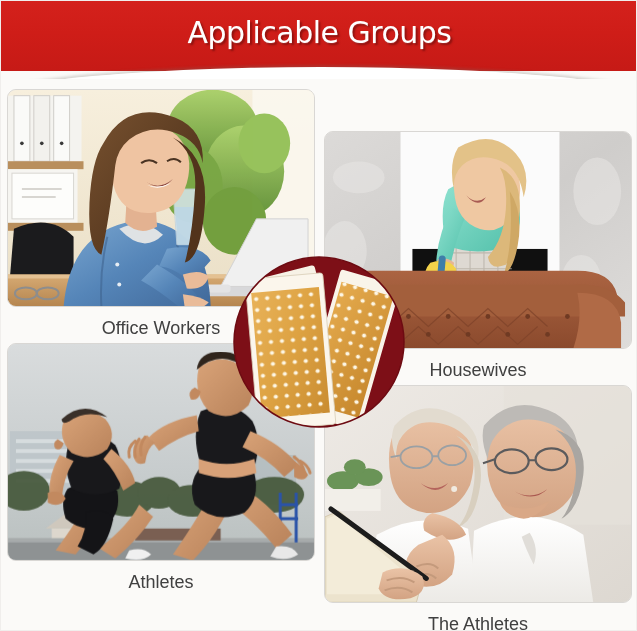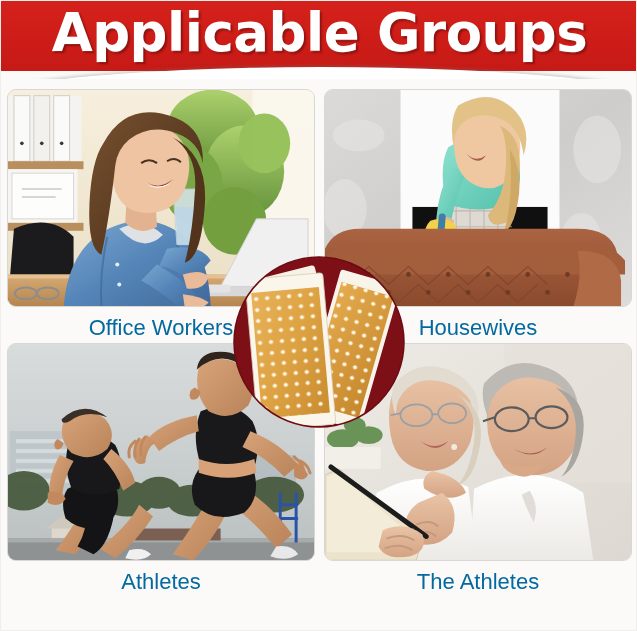--- a/index.html
+++ b/index.html
@@ -56,56 +56,56 @@
     background: linear-gradient(180deg, rgba(190,185,180,0.55) 0%, rgba(255,255,255,0) 60%);
     transform: translateY(14px);
   }
   #page-title {
     position: absolute;
     left: 0;
     top: 2px;
     width: 637px;
     text-align: center;
     color: #ffffff;
-    font-size: 53px;
+    font-size: 30px;
     line-height: 60px;
-    font-weight: bold;
+    font-weight: normal;
     letter-spacing: -0.5px;
     font-family: "DejaVu Sans", sans-serif;
     text-shadow: 2px 2px 2px rgba(90,10,8,0.55), 0 1px 0 rgba(255,255,255,0.15);
     white-space: nowrap;
   }
 
   
   .cell {
     position: absolute;
     width: 308px;
   }
   .cell.col-left  { left: 6px; }
-  .cell.col-right { left: 323px; }
+  .cell.col-right { left: 323px; margin-top: 42px; }
   .cell.row-top    { top: 88px; }
   .cell.row-bottom { top: 342px; }
 
   .photo-frame {
     position: relative;
     width: 308px;
     height: 218px;
     border-radius: 9px;
     border: 1px solid #d9d7d4;
     background: #e9e7e4;
     overflow: hidden;
     box-sizing: border-box;
   }
   .photo-frame svg { display: block; width: 100%; height: 100%; }
 
   .cell-label {
     width: 308px;
     text-align: center;
-    color: #0369a1;
-    font-size: 22px;
+    color: #404040;
+    font-size: 18px;
     line-height: 42px;
     font-weight: normal;
     font-family: "Liberation Sans", sans-serif;
   }
 
   
   #center-badge {
     position: absolute;
     left: 232px;
     top: 255px;

